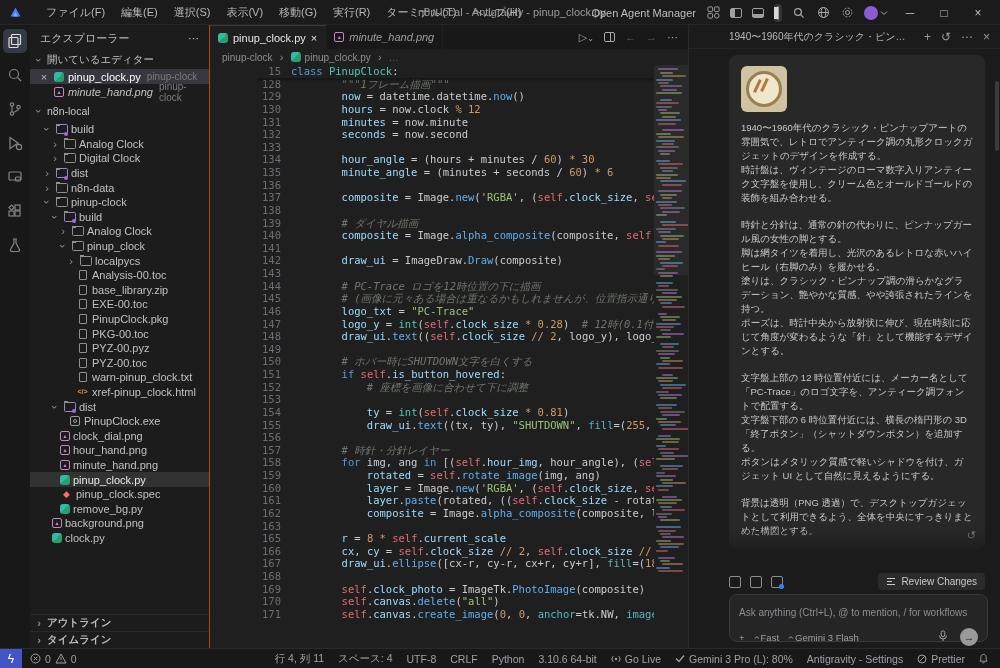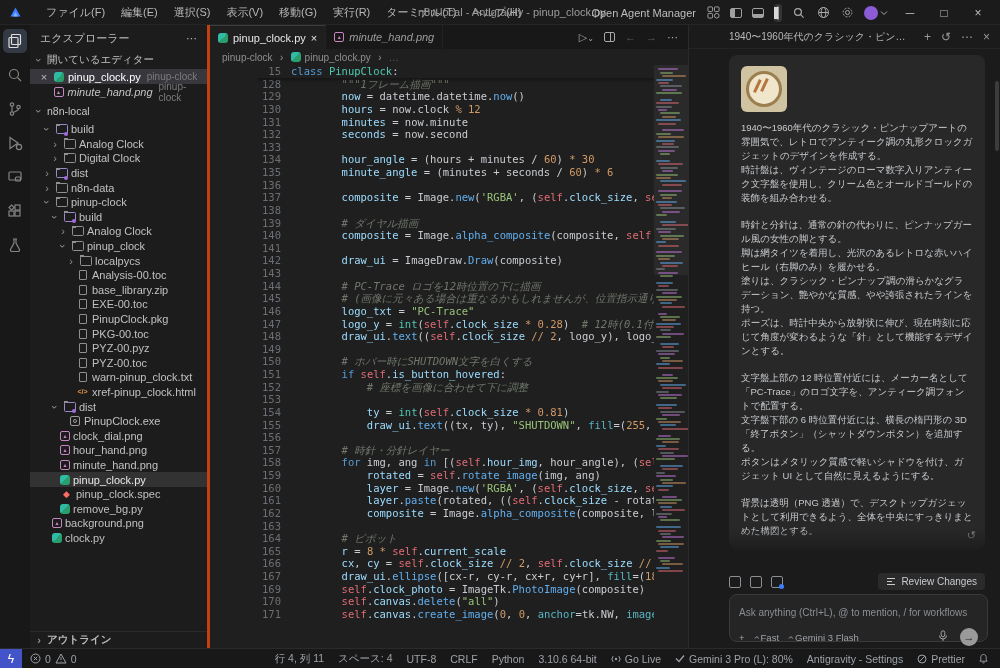--- a/index.html
+++ b/index.html
@@ -24,21 +24,21 @@
   .winctl { width:24px; text-align:center; color:#bdbdbd; font-size:12px; }
 
   
   #activitybar { position:absolute; top:25px; left:0; width:30px; bottom:20px; background:#181818; display:flex; flex-direction:column; align-items:center; padding-top:4px; gap:10px; }
   .act-ico { width:24px; height:24px; display:flex; align-items:center; justify-content:center; border-radius:5px; }
   .act-ico svg { stroke:#848484; fill:none; stroke-width:1.2; }
   .act-active { background:#333a45; }
   .act-active svg { stroke:#dddddd; }
 
   
-  #sidebar { position:absolute; top:25px; left:30px; width:180px; bottom:3px; background:#1c1c1c; border-right:3px solid #c2410c; font-size:11px; overflow:hidden; }
+  #sidebar { position:absolute; top:25px; left:30px; width:180px; bottom:20px; background:#1c1c1c; border-right:1px solid #c2410c; font-size:11px; overflow:hidden; }
   #explorer-head { height:26px; display:flex; align-items:center; justify-content:space-between; padding:0 10px; color:#bcbcbc; }
   .section-head { display:flex; align-items:center; gap:3px; font-weight:normal; color:#c5c5c5; height:18px; padding-left:4px; font-size:10.5px; }
   .chev { display:inline-block; width:10px; color:#8f8f8f; font-size:11px; text-align:center; }
   .chev-down { transform:rotate(90deg); }
   .oe-row { height:15px; display:flex; align-items:center; gap:4px; padding-left:8px; color:#c3c3c3; }
   .oe-active { background:#37373d; color:#ffffff; }
   .oe-close { width:12px; color:#bbbbbb; text-align:center; }
   .oe-badge { color:#7c7c7c; font-size:10px; margin-left:2px; }
   .italic { font-style:italic; }
   #tree { margin-top:2px; }
@@ -486,24 +486,24 @@
         <div class="code-line"><span class="ln">154</span><span><span class="tk-p">            </span><span class="tk-v">ty</span><span class="tk-p"> = </span><span class="tk-w">int</span><span class="tk-p">(</span><span class="tk-s">self</span><span class="tk-p">.</span><span class="tk-v">clock_size</span><span class="tk-p"> </span><span class="tk-n">* 0.81</span><span class="tk-p">)</span></span></div>
         <div class="code-line"><span class="ln">155</span><span><span class="tk-p">            </span><span class="tk-v">draw_ui</span><span class="tk-p">.</span><span class="tk-c">text</span><span class="tk-p">((tx, ty), </span><span class="tk-t">"SHUTDOWN"</span><span class="tk-p">, </span><span class="tk-a">fill</span><span class="tk-p">=(</span><span class="tk-n">255</span><span class="tk-p">, </span><span class="tk-n">255</span><span class="tk-p">, </span><span class="tk-n">255</span></span></div>
         <div class="code-line"><span class="ln">156</span><span></span></div>
         <div class="code-line"><span class="ln">157</span><span><span class="tk-p">        </span><span class="tk-m"># 時針・分針レイヤー</span></span></div>
         <div class="code-line"><span class="ln">158</span><span><span class="tk-p">        </span><span class="tk-k">for</span><span class="tk-p"> img, ang </span><span class="tk-k">in</span><span class="tk-p"> [(</span><span class="tk-s">self</span><span class="tk-p">.</span><span class="tk-v">hour_img</span><span class="tk-p">, hour_angle), (</span><span class="tk-s">self</span><span class="tk-p">.</span><span class="tk-v">minute_img</span></span></div>
         <div class="code-line"><span class="ln">159</span><span><span class="tk-p">            </span><span class="tk-v">rotated</span><span class="tk-p"> = </span><span class="tk-s">self</span><span class="tk-p">.</span><span class="tk-c">rotate_image</span><span class="tk-p">(img, ang)</span></span></div>
         <div class="code-line"><span class="ln">160</span><span><span class="tk-p">            </span><span class="tk-v">layer</span><span class="tk-p"> = Image.</span><span class="tk-c">new</span><span class="tk-p">(</span><span class="tk-t">'RGBA'</span><span class="tk-p">, (</span><span class="tk-s">self</span><span class="tk-p">.</span><span class="tk-v">clock_size</span><span class="tk-p">, </span><span class="tk-s">self</span><span class="tk-p">.</span><span class="tk-v">clock_size</span></span></div>
         <div class="code-line"><span class="ln">161</span><span><span class="tk-p">            </span><span class="tk-v">layer</span><span class="tk-p">.</span><span class="tk-c">paste</span><span class="tk-p">(rotated, ((</span><span class="tk-s">self</span><span class="tk-p">.</span><span class="tk-v">clock_size</span><span class="tk-p"> - rotated.width) </span></span></div>
         <div class="code-line"><span class="ln">162</span><span><span class="tk-p">            </span><span class="tk-v">composite</span><span class="tk-p"> = Image.</span><span class="tk-c">alpha_composite</span><span class="tk-p">(composite, layer)</span></span></div>
         <div class="code-line"><span class="ln">163</span><span></span></div>
-        <div class="code-line"><span class="ln">164</span><span><span class="tk-p">        </span><span class="tk-m"># ピボット</span></span></div>
         <div class="code-line"><span class="ln">165</span><span><span class="tk-p">        </span><span class="tk-v">r</span><span class="tk-p"> = </span><span class="tk-n">8 *</span><span class="tk-p"> </span><span class="tk-s">self</span><span class="tk-p">.</span><span class="tk-v">current_scale</span></span></div>
         <div class="code-line"><span class="ln">166</span><span><span class="tk-p">        </span><span class="tk-v">cx</span><span class="tk-p">, </span><span class="tk-v">cy</span><span class="tk-p"> = </span><span class="tk-s">self</span><span class="tk-p">.</span><span class="tk-v">clock_size</span><span class="tk-p"> </span><span class="tk-n">// 2</span><span class="tk-p">, </span><span class="tk-s">self</span><span class="tk-p">.</span><span class="tk-v">clock_size</span><span class="tk-p"> </span><span class="tk-n">// 2</span></span></div>
         <div class="code-line"><span class="ln">167</span><span><span class="tk-p">        </span><span class="tk-v">draw_ui</span><span class="tk-p">.</span><span class="tk-c">ellipse</span><span class="tk-p">([cx-r, cy-r, cx+r, cy+r], </span><span class="tk-a">fill</span><span class="tk-p">=(</span><span class="tk-n">180</span><span class="tk-p">, </span><span class="tk-n">150</span><span class="tk-p">, </span></span></div>
+        <div class="code-line"><span class="ln">168</span><span></span></div>
         <div class="code-line"><span class="ln">169</span><span><span class="tk-p">        </span><span class="tk-s">self</span><span class="tk-p">.</span><span class="tk-v">clock_photo</span><span class="tk-p"> = ImageTk.</span><span class="tk-c">PhotoImage</span><span class="tk-p">(composite)</span></span></div>
         <div class="code-line"><span class="ln">170</span><span><span class="tk-p">        </span><span class="tk-s">self</span><span class="tk-p">.</span><span class="tk-v">canvas</span><span class="tk-p">.</span><span class="tk-c">delete</span><span class="tk-p">(</span><span class="tk-t">"all"</span><span class="tk-p">)</span></span></div>
         <div class="code-line"><span class="ln">171</span><span><span class="tk-p">        </span><span class="tk-s">self</span><span class="tk-p">.</span><span class="tk-v">canvas</span><span class="tk-p">.</span><span class="tk-c">create_image</span><span class="tk-p">(</span><span class="tk-n">0</span><span class="tk-p">, </span><span class="tk-n">0</span><span class="tk-p">, </span><span class="tk-a">anchor</span><span class="tk-p">=tk.NW, </span><span class="tk-a">image</span><span class="tk-p">=</span><span class="tk-s">self</span><span class="tk-p">.</span><span class="tk-v">clock_photo</span></span></div>
       </div>
   </div>
   <div id="minimap">
       <div id="mm-view"></div>
       <div class="mm-row" style="background: transparent;"></div>
       <div class="mm-row" style="background: rgb(198, 120, 221); width: 67%; margin-left: 2px;"></div>
       <div class="mm-row" style="background: rgb(152, 195, 121); width: 44%; margin-left: 4px;"></div>

